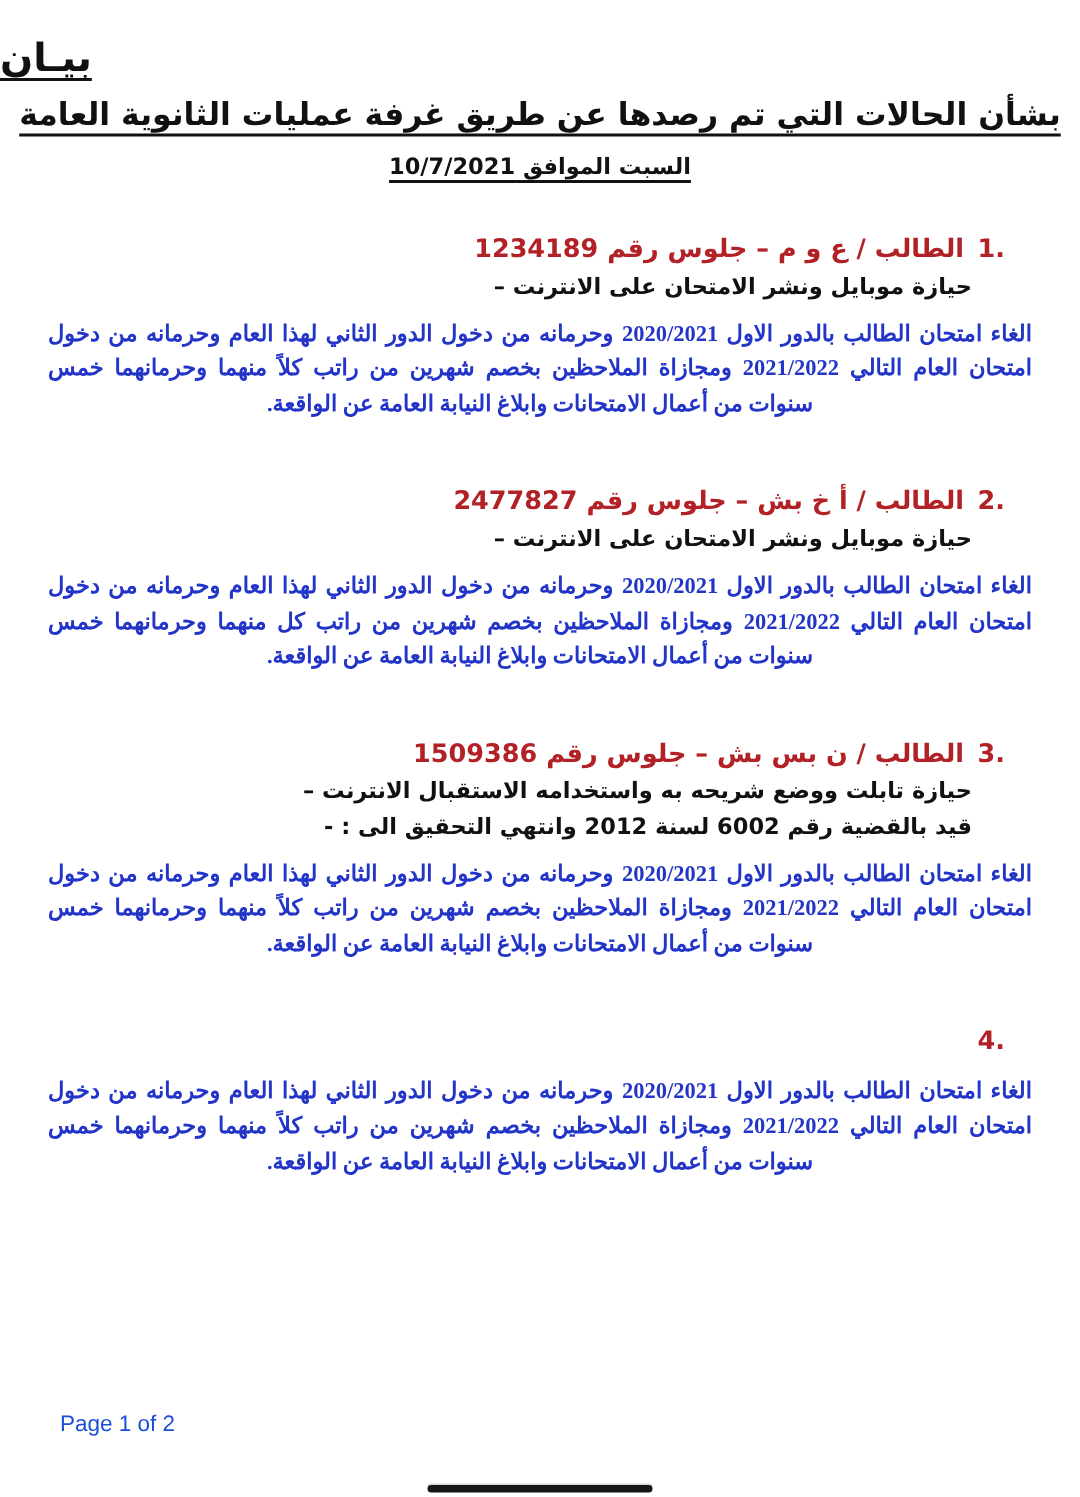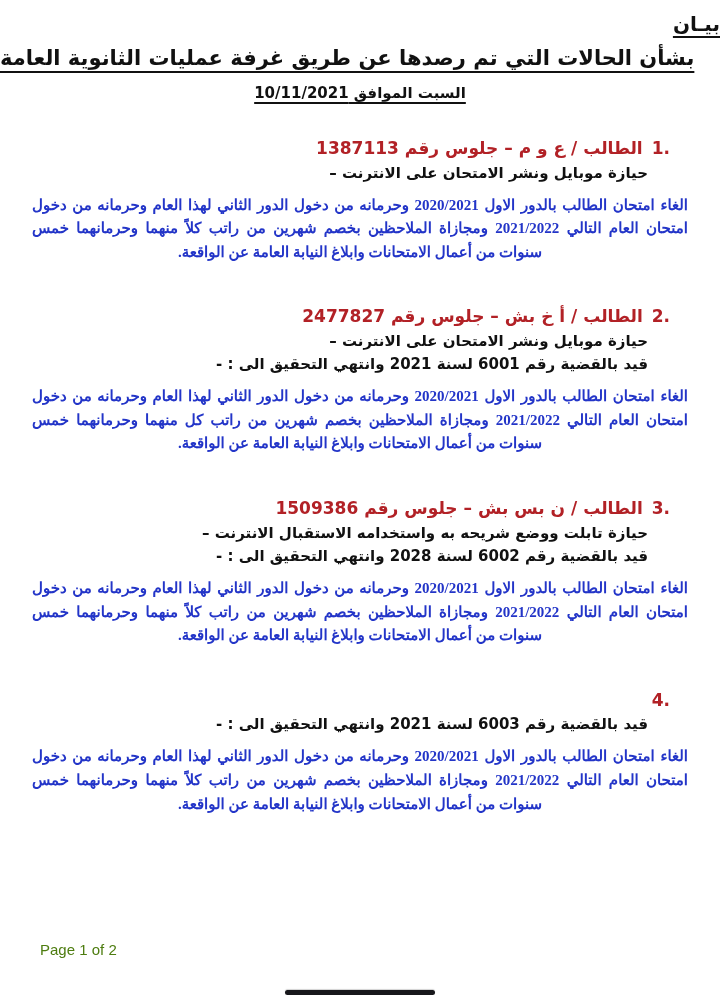--- a/index.html
+++ b/index.html
@@ -13,31 +13,31 @@
     position: relative;
     overflow: hidden;
     font-family: "DejaVu Sans", sans-serif;
     color: var(--body-black, #111111);
   }
   .doc {
     position: absolute;
     inset: 0;
   }
   .doc-title {
-    margin-top: 12px;
-    text-align: right;
-    font-size: 20px;
+    margin-top: 24px;
+    text-align: left;
+    font-size: 26px;
     font-weight: bold;
     text-decoration: underline;
     text-underline-offset: 5px;
     text-decoration-thickness: 2px;
   }
   .doc-headline {
     margin-top: 10px;
-    text-align: left;
+    text-align: center;
     direction: rtl;
     font-size: 21px;
     font-weight: bold;
     text-decoration: underline;
     text-underline-offset: 6px;
     text-decoration-thickness: 2px;
     white-space: nowrap;
   }
   .doc-date {
     margin-top: 14px;
@@ -90,79 +90,77 @@
     text-align: justify;
     text-align-last: center;
     font-family: Liberation Serif, serif;
   }
   .page-label {
     position: absolute;
     left: 40px;
     top: 941px;
     font-family: "Liberation Sans", sans-serif;
     font-size: 15px;
-    color: #4d7c0f;
+    color: #1d4ed8;
   }
   .home-bar {
     position: absolute;
     left: 50%;
     transform: translateX(-50%);
     bottom: 3px;
     width: 150px;
     height: 5px;
     border-radius: 3px;
     background: var(--footer-bar, #17171b);
     box-shadow: 0 -1px 1px rgba(0,0,0,0.18);
   }
 </style>
 </head>
 <body>
 
 <div class="doc">
 
   <div class="doc-title">بيـان</div>
   <div class="doc-headline">بشأن الحالات التي تم رصدها عن طريق غرفة عمليات الثانوية العامة</div>
-  <div class="doc-date">السبت الموافق 10/11/2021</div>
+  <div class="doc-date">السبت الموافق 10/7/2021</div>
 
   <div class="entries">
 
     <div class="entry">
       <div class="entry-head">
         <span class="entry-num">1.</span>
-        <span>الطالب / ع و م – جلوس رقم 1387113</span>
+        <span>الطالب / ع و م – جلوس رقم 1234189</span>
       </div>
       <div class="black-line">حيازة موبايل ونشر الامتحان على الانترنت –</div>
       <div class="blue-para">الغاء امتحان الطالب بالدور الاول 2020/2021 وحرمانه من دخول الدور الثاني لهذا العام وحرمانه من دخول امتحان العام التالي 2021/2022 ومجازاة الملاحظين بخصم شهرين من راتب كلاً منهما وحرمانهما خمس سنوات من أعمال الامتحانات وابلاغ النيابة العامة عن الواقعة.</div>
     </div>
 
     <div class="entry">
       <div class="entry-head">
         <span class="entry-num">2.</span>
         <span>الطالب / أ خ بش – جلوس رقم 2477827</span>
       </div>
       <div class="black-line">حيازة موبايل ونشر الامتحان على الانترنت –</div>
-      <div class="black-line">قيد بالقضية رقم 6001 لسنة 2021 وانتهي التحقيق الى : -</div>
       <div class="blue-para">الغاء امتحان الطالب بالدور الاول 2020/2021 وحرمانه من دخول الدور الثاني لهذا العام وحرمانه من دخول امتحان العام التالي 2021/2022 ومجازاة الملاحظين بخصم شهرين من راتب كل منهما وحرمانهما خمس سنوات من أعمال الامتحانات وابلاغ النيابة العامة عن الواقعة.</div>
     </div>
 
     <div class="entry">
       <div class="entry-head">
         <span class="entry-num">3.</span>
         <span>الطالب / ن بس بش – جلوس رقم 1509386</span>
       </div>
       <div class="black-line">حيازة تابلت ووضع شريحه به واستخدامه الاستقبال الانترنت –</div>
-      <div class="black-line">قيد بالقضية رقم 6002 لسنة 2028 وانتهي التحقيق الى : -</div>
+      <div class="black-line">قيد بالقضية رقم 6002 لسنة 2012 وانتهي التحقيق الى : -</div>
       <div class="blue-para">الغاء امتحان الطالب بالدور الاول 2020/2021 وحرمانه من دخول الدور الثاني لهذا العام وحرمانه من دخول امتحان العام التالي 2021/2022 ومجازاة الملاحظين بخصم شهرين من راتب كلاً منهما وحرمانهما خمس سنوات من أعمال الامتحانات وابلاغ النيابة العامة عن الواقعة.</div>
     </div>
 
     <div class="entry">
       <div class="entry-head">
         <span class="entry-num">4.</span>
       </div>
-      <div class="black-line">قيد بالقضية رقم 6003 لسنة 2021 وانتهي التحقيق الى : -</div>
       <div class="blue-para">الغاء امتحان الطالب بالدور الاول 2020/2021 وحرمانه من دخول الدور الثاني لهذا العام وحرمانه من دخول امتحان العام التالي 2021/2022 ومجازاة الملاحظين بخصم شهرين من راتب كلاً منهما وحرمانهما خمس سنوات من أعمال الامتحانات وابلاغ النيابة العامة عن الواقعة.</div>
     </div>
 
   </div>
 
   <div class="page-label">Page 1 of 2</div>
   <div class="home-bar"></div>
 
 </div>
 

